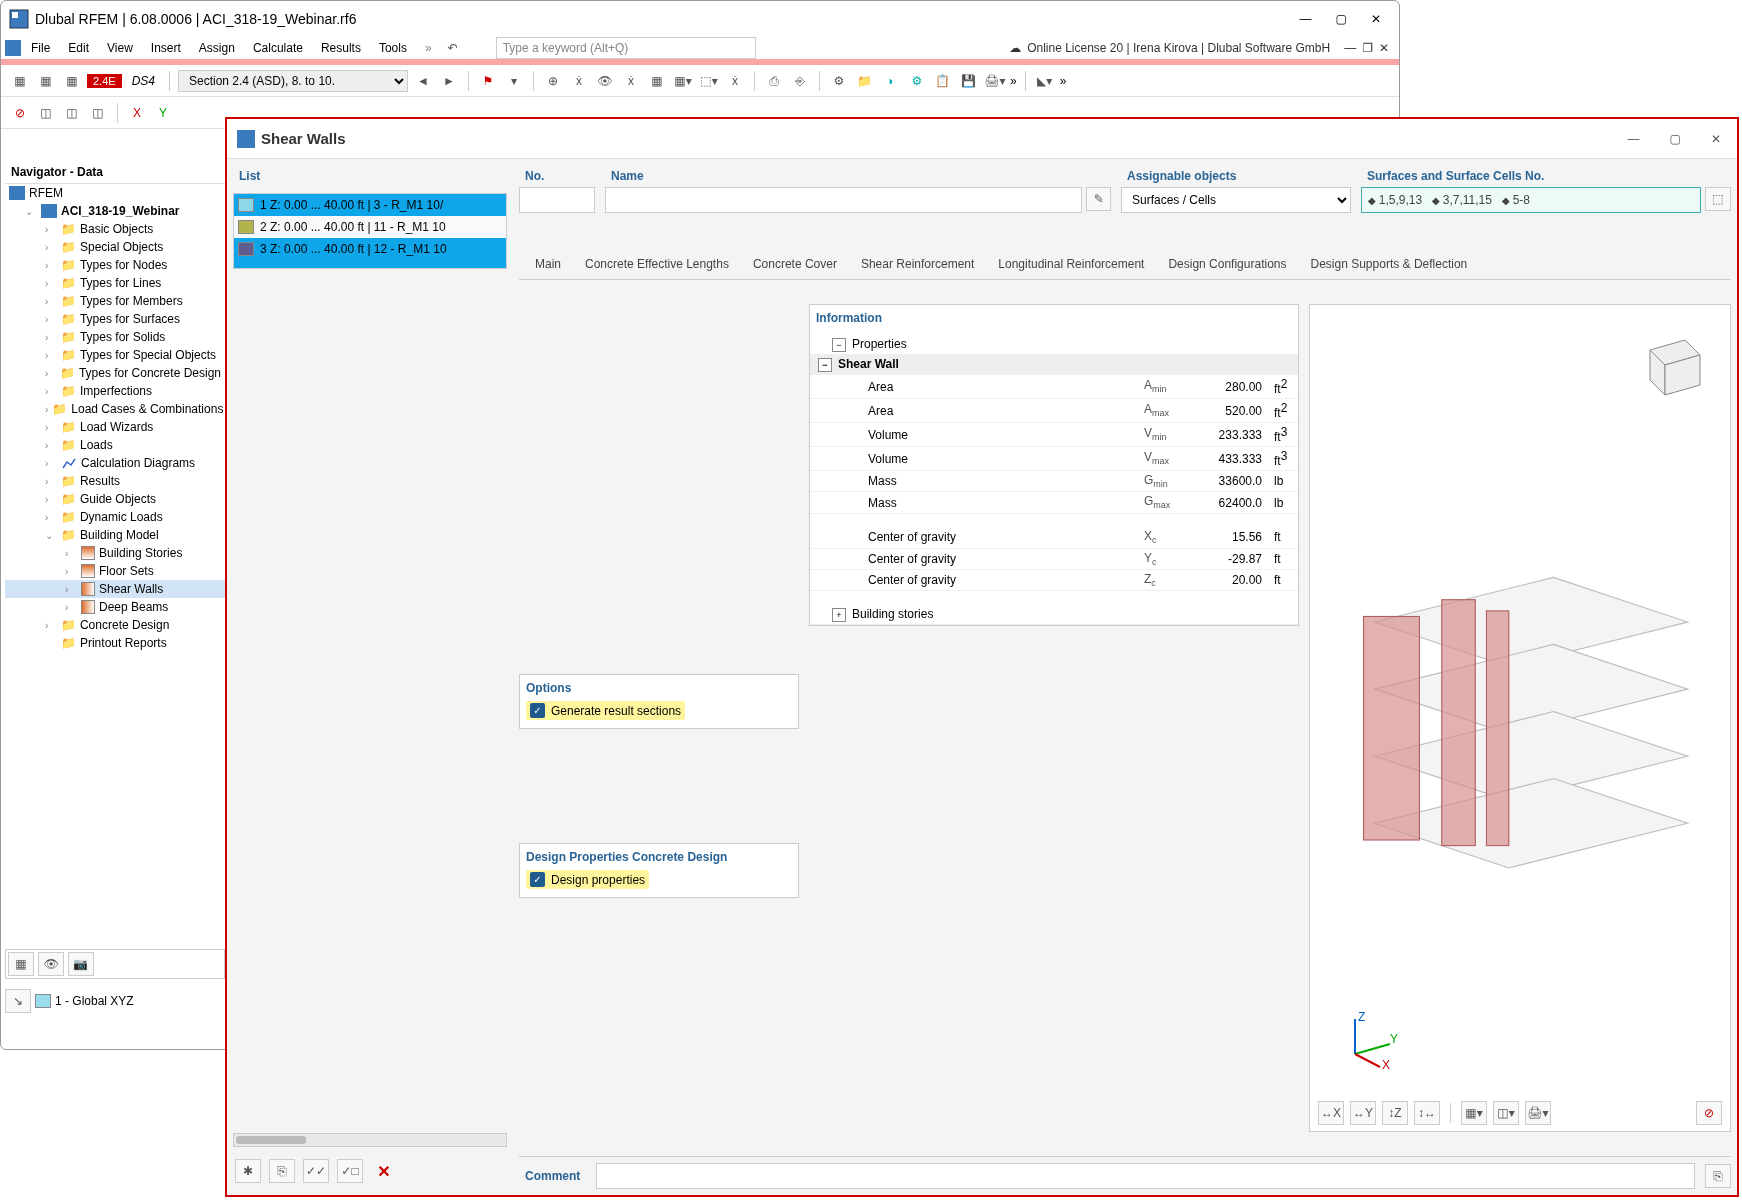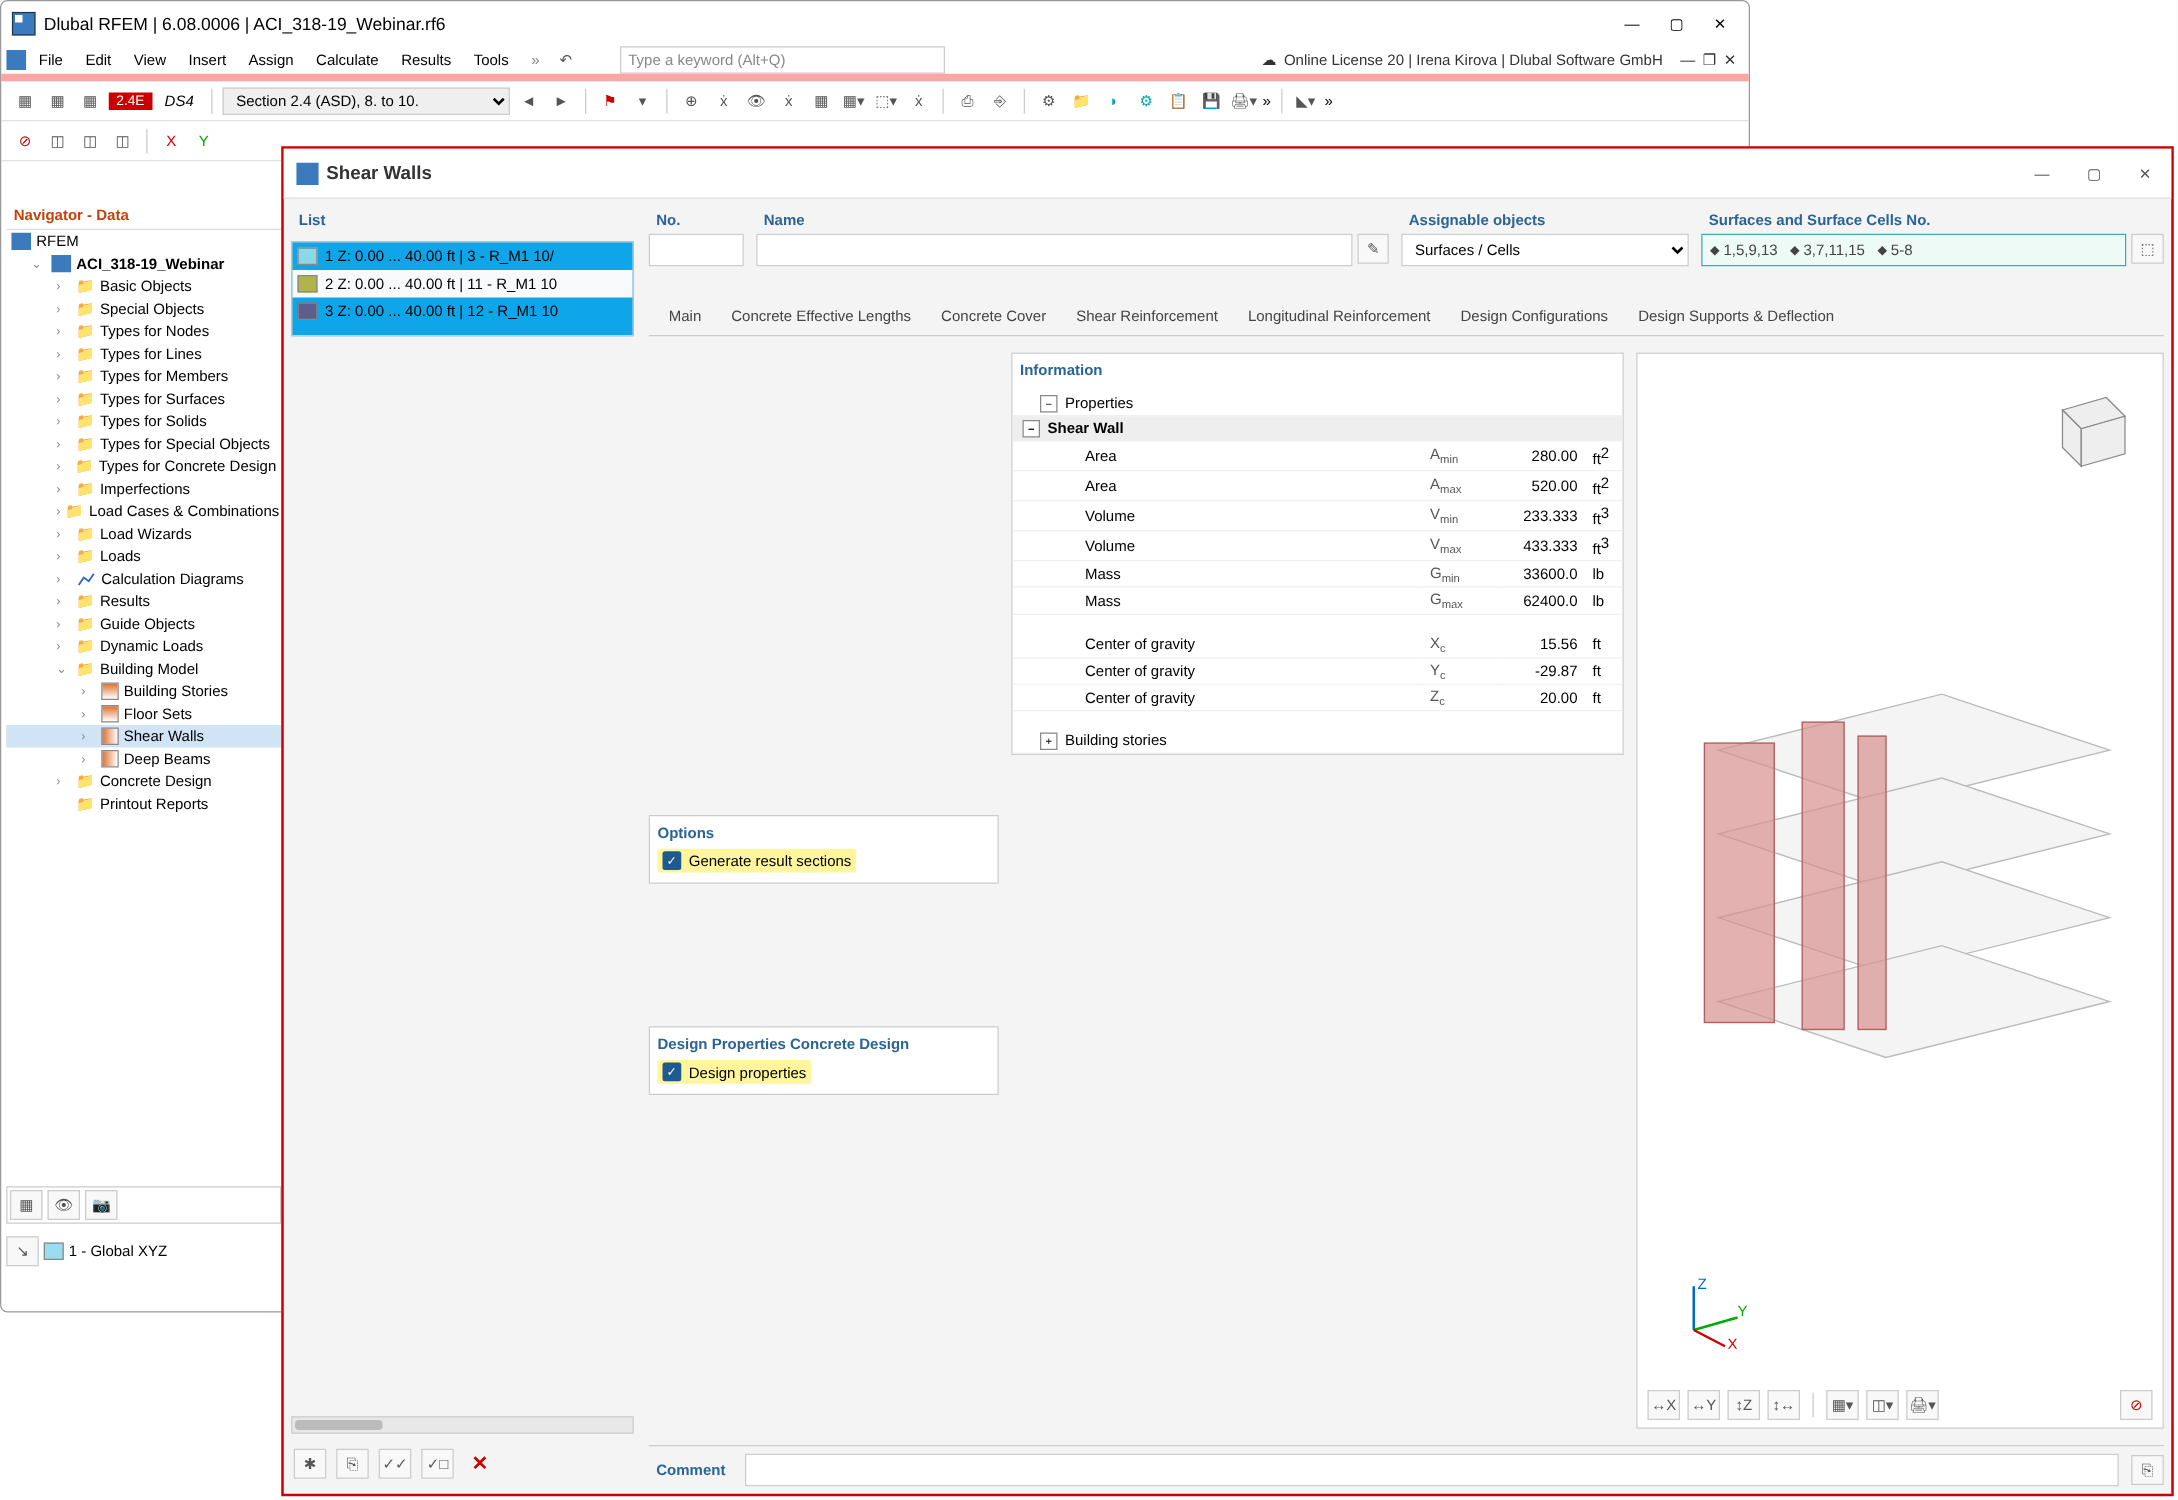--- a/index.html
+++ b/index.html
@@ -20,39 +20,39 @@
 .menubar .more { color: #888; padding: 0 8px; }
 
 .toolbar { display: flex; align-items: center; padding: 2px 8px; height: 32px; border-bottom: 1px solid #e0e0e0; gap: 4px; }
 .tb-btn { width: 22px; height: 22px; display: inline-flex; align-items: center; justify-content: center; color: #555; }
 .tb-sep { width: 1px; height: 20px; background: #ccc; margin: 0 4px; }
 .badge-red { background: #cc0000; color: #fff; padding: 1px 6px; font-size: 11px; }
 .tb-select { height: 22px; border: 1px solid #ccc; padding: 0 6px; font-size: 12px; }
 
 
 .navigator { position: absolute; left: 4px; top: 160px; width: 220px; }
-.nav-header { font-weight: bold; color: #c2410c; padding: 4px 6px; border-bottom: 1px solid #ddd; }
+.nav-header { font-weight: bold; color: #000000; padding: 4px 6px; border-bottom: 1px solid #ddd; }
 .nav-body { background: #fff; }
 .nav-row { display: flex; align-items: center; padding: 2px 4px; gap: 4px; white-space: nowrap; overflow: hidden; }
 .nav-row .chev { width: 12px; color: #888; font-size: 10px; }
 .nav-indent-1 { padding-left: 20px; }
 .nav-indent-2 { padding-left: 40px; }
 .nav-indent-3 { padding-left: 60px; }
 .nav-row.selected { background: #d0e4f5; }
 .bm-icon { width: 14px; height: 14px; border: 1px solid #888; display: inline-block; }
 
 
 .dialog { position: absolute; left: 225px; top: 117px; width: 1514px; height: 1080px; border: 2px solid #cc0000; background: #f4f4f4; }
 .dialog-titlebar { display: flex; align-items: center; height: 40px; padding: 0 10px; background: #fff; border-bottom: 1px solid #ddd; }
 .dialog-title { font-size: 15px; font-weight: 600; color: #333; }
 .dialog-titlebar-controls { margin-left: auto; display: flex; gap: 30px; font-size: 14px; color: #555; padding-right: 6px;}
 
 .dialog-body { display: flex; height: calc(100% - 40px); }
 .dialog-left { width: 286px; display: flex; flex-direction: column; padding: 6px; gap: 6px; }
-.dialog-right { flex: 1; display: flex; flex-direction: column; padding: 6px; gap: 9px; justify-content: center; }
+.dialog-right { flex: 1; display: flex; flex-direction: column; padding: 6px; gap: 20px; justify-content: center; }
 
 .panel-head { font-weight: bold; color: #2a6496; padding: 4px 6px; }
 .list-box { border: 1px solid #ccc; background: #0ea5e9; flex: 0 0 auto; }
 .list-row { display: flex; align-items: center; padding: 2px 4px; height: 22px; gap: 6px; white-space: nowrap; overflow: hidden; }
 .list-row:nth-child(even){ background:#f7f9fb; }
 .color-swatch { width: 16px; height: 14px; border: 1px solid #888; flex: none;}
 
 .top-row { display: flex; gap: 10px; }
 .col-no { width: 76px; }
 .col-name { flex: 1; }

